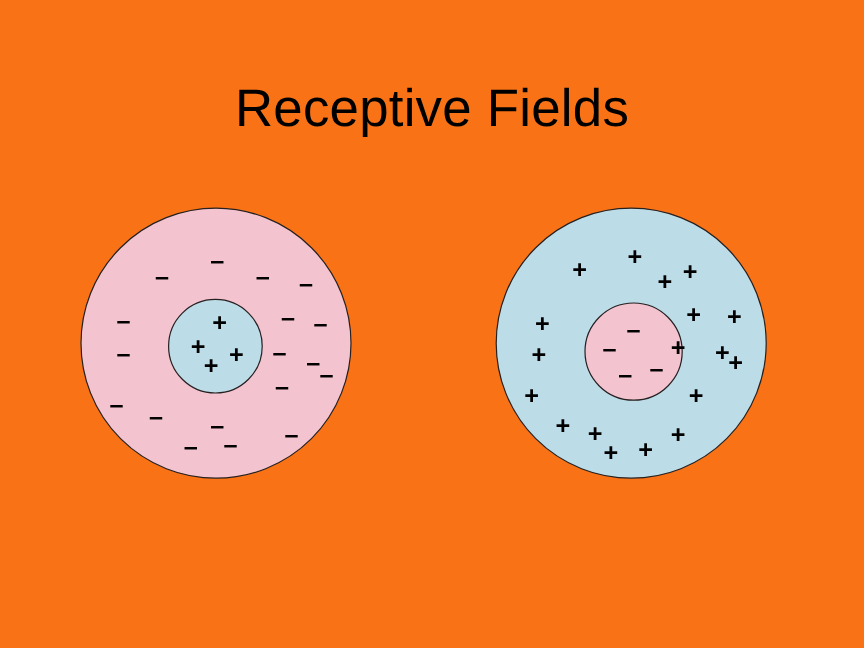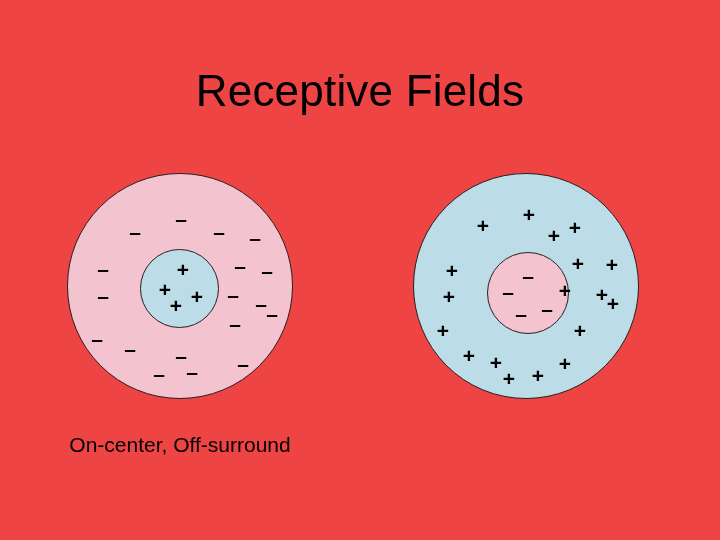--- a/index.html
+++ b/index.html
@@ -11,21 +11,21 @@
     width: 720px;
     height: 540px;
     background: #ffffff;
     font-family: "Liberation Sans", sans-serif;
     overflow: hidden;
   }
   #slide {
     position: relative;
     width: 720px;
     height: 540px;
-    background: #ef4444;
+    background: #f97316;
   }
   #slide-title {
     position: absolute;
     left: 0;
     top: 38px;
     width: 720px;
     text-align: center;
     font-size: 44px;
     font-weight: normal;
     color: #000000;
@@ -148,16 +148,15 @@
         <span class="sign plus" style="left: 152px; top: 190px; color: rgb(0, 0, 0);">+</span>
         <span class="sign plus" style="left: 96px; top: 205px; color: rgb(0, 0, 0);">+</span>
         <span class="sign plus" style="left: 125px; top: 202px; color: rgb(0, 0, 0);">+</span>
         <span class="sign minus" style="left: 115px; top: 102px; color: rgb(0, 0, 0);">–</span>
         <span class="sign minus" style="left: 95px; top: 118px; color: rgb(0, 0, 0);">–</span>
         <span class="sign minus" style="left: 108px; top: 140px; color: rgb(0, 0, 0);">–</span>
         <span class="sign minus" style="left: 134px; top: 135px; color: rgb(0, 0, 0);">–</span>
       </div>
   </div>
 
-  <div class="caption left-cap">On-center, Off-surround</div>
 
 
 </div>
 
 </body></html>

